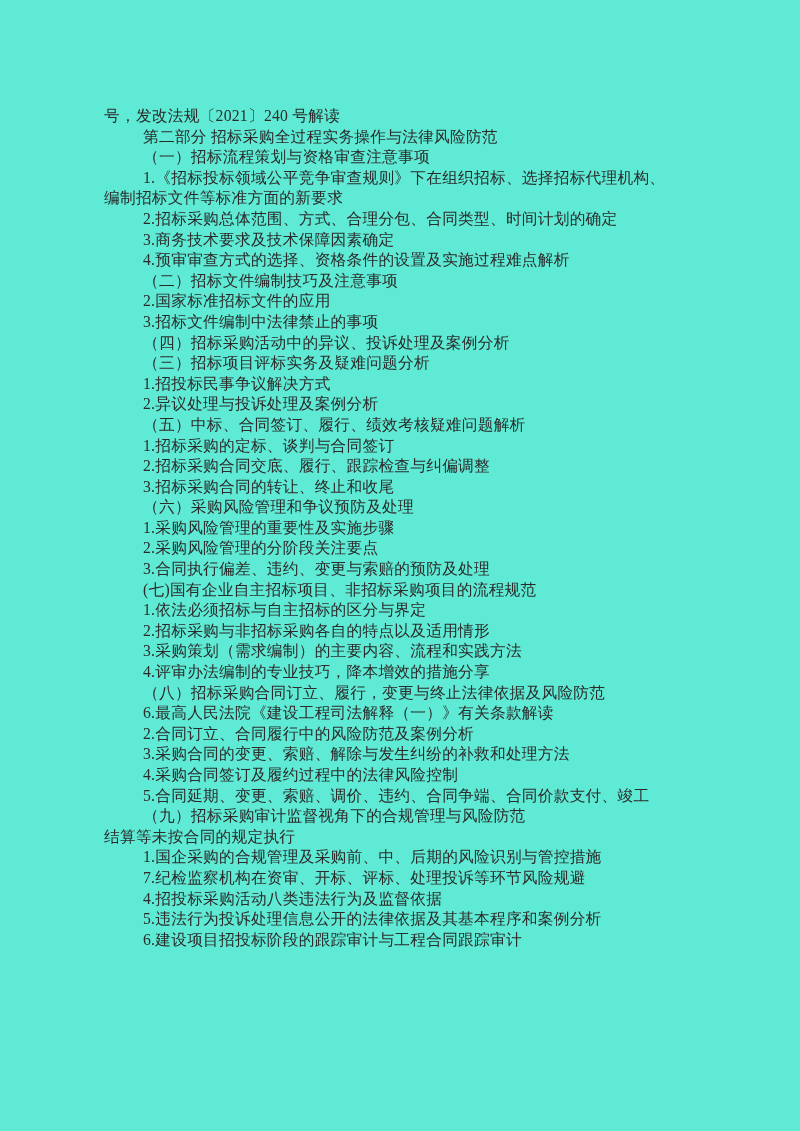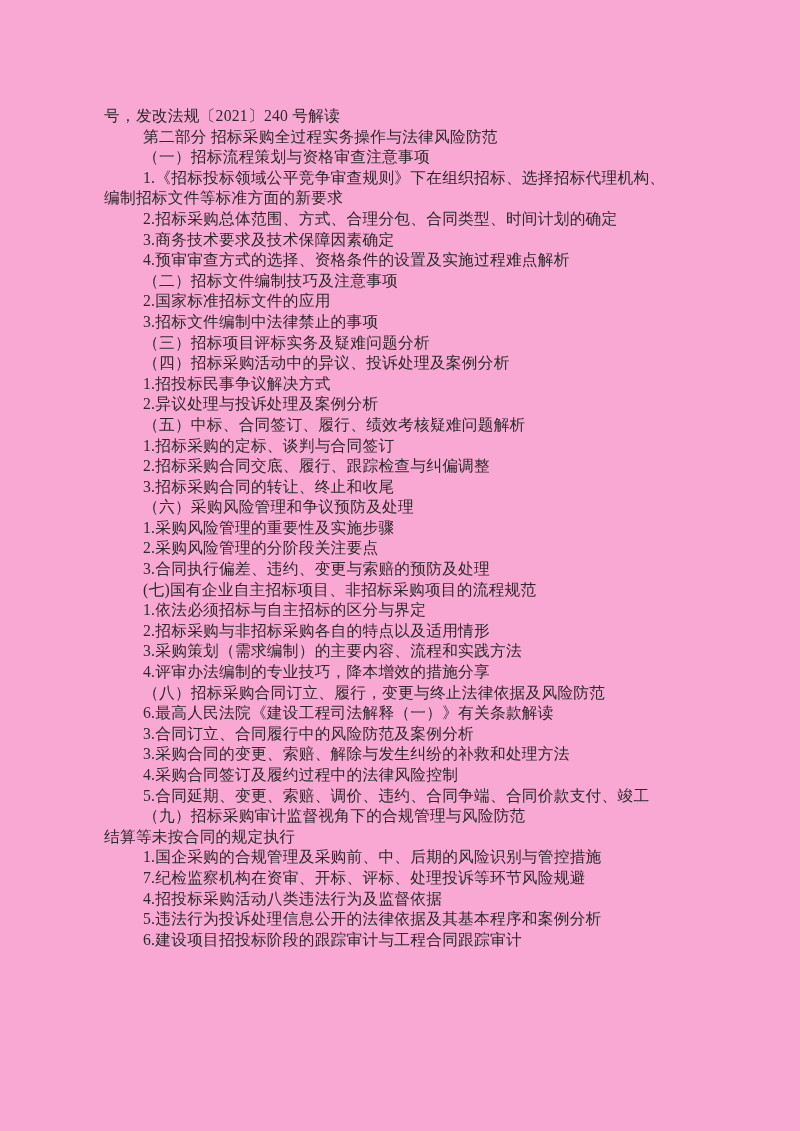--- a/index.html
+++ b/index.html
@@ -10,21 +10,21 @@
     width: 800px;
     height: 1131px;
     background: #fefefe;
     overflow: hidden;
     font-family: "Liberation Serif", "DejaVu Serif", serif;
   }
   .page {
     position: relative;
     width: 800px;
     height: 1131px;
-    background: #f9a8d4;
+    background: #5eead4;
   }
   .doc-body {
     position: absolute;
     left: 104px;
     top: 106px;
     width: 600px;
     color: #2b2b2b;
   }
   .doc-line {
     margin: 0;
@@ -50,40 +50,40 @@
       <p class="doc-line bold indent">第二部分 招标采购全过程实务操作与法律风险防范</p>
       <p class="doc-line bold indent">（一）招标流程策划与资格审查注意事项</p>
       <p class="doc-line indent">1.《招标投标领域公平竞争审查规则》下在组织招标、选择招标代理机构、</p>
       <p class="doc-line">编制招标文件等标准方面的新要求</p>
       <p class="doc-line indent">2.招标采购总体范围、方式、合理分包、合同类型、时间计划的确定</p>
       <p class="doc-line indent">3.商务技术要求及技术保障因素确定</p>
       <p class="doc-line indent">4.预审审查方式的选择、资格条件的设置及实施过程难点解析</p>
       <p class="doc-line bold indent">（二）招标文件编制技巧及注意事项</p>
       <p class="doc-line indent">2.国家标准招标文件的应用</p>
       <p class="doc-line indent">3.招标文件编制中法律禁止的事项</p>
+      <p class="doc-line bold indent">（四）招标采购活动中的异议、投诉处理及案例分析</p>
       <p class="doc-line bold indent">（三）招标项目评标实务及疑难问题分析</p>
-      <p class="doc-line bold indent">（四）招标采购活动中的异议、投诉处理及案例分析</p>
       <p class="doc-line indent">1.招投标民事争议解决方式</p>
       <p class="doc-line indent">2.异议处理与投诉处理及案例分析</p>
       <p class="doc-line bold indent">（五）中标、合同签订、履行、绩效考核疑难问题解析</p>
       <p class="doc-line indent">1.招标采购的定标、谈判与合同签订</p>
       <p class="doc-line indent">2.招标采购合同交底、履行、跟踪检查与纠偏调整</p>
       <p class="doc-line indent">3.招标采购合同的转让、终止和收尾</p>
       <p class="doc-line bold indent">（六）采购风险管理和争议预防及处理</p>
       <p class="doc-line indent">1.采购风险管理的重要性及实施步骤</p>
       <p class="doc-line indent">2.采购风险管理的分阶段关注要点</p>
       <p class="doc-line indent">3.合同执行偏差、违约、变更与索赔的预防及处理</p>
       <p class="doc-line bold indent">(七)国有企业自主招标项目、非招标采购项目的流程规范</p>
       <p class="doc-line indent">1.依法必须招标与自主招标的区分与界定</p>
       <p class="doc-line indent">2.招标采购与非招标采购各自的特点以及适用情形</p>
       <p class="doc-line indent">3.采购策划（需求编制）的主要内容、流程和实践方法</p>
       <p class="doc-line indent">4.评审办法编制的专业技巧，降本增效的措施分享</p>
       <p class="doc-line bold indent">（八）招标采购合同订立、履行，变更与终止法律依据及风险防范</p>
       <p class="doc-line indent">6.最高人民法院《建设工程司法解释（一）》有关条款解读</p>
-      <p class="doc-line indent">3.合同订立、合同履行中的风险防范及案例分析</p>
+      <p class="doc-line indent">2.合同订立、合同履行中的风险防范及案例分析</p>
       <p class="doc-line indent">3.采购合同的变更、索赔、解除与发生纠纷的补救和处理方法</p>
       <p class="doc-line indent">4.采购合同签订及履约过程中的法律风险控制</p>
       <p class="doc-line indent">5.合同延期、变更、索赔、调价、违约、合同争端、合同价款支付、竣工</p>
       <p class="doc-line bold indent">（九）招标采购审计监督视角下的合规管理与风险防范</p>
       <p class="doc-line">结算等未按合同的规定执行</p>
       <p class="doc-line indent">1.国企采购的合规管理及采购前、中、后期的风险识别与管控措施</p>
       <p class="doc-line indent">7.纪检监察机构在资审、开标、评标、处理投诉等环节风险规避</p>
       <p class="doc-line indent">4.招投标采购活动八类违法行为及监督依据</p>
       <p class="doc-line indent">5.违法行为投诉处理信息公开的法律依据及其基本程序和案例分析</p>
       <p class="doc-line indent">6.建设项目招投标阶段的跟踪审计与工程合同跟踪审计</p>

